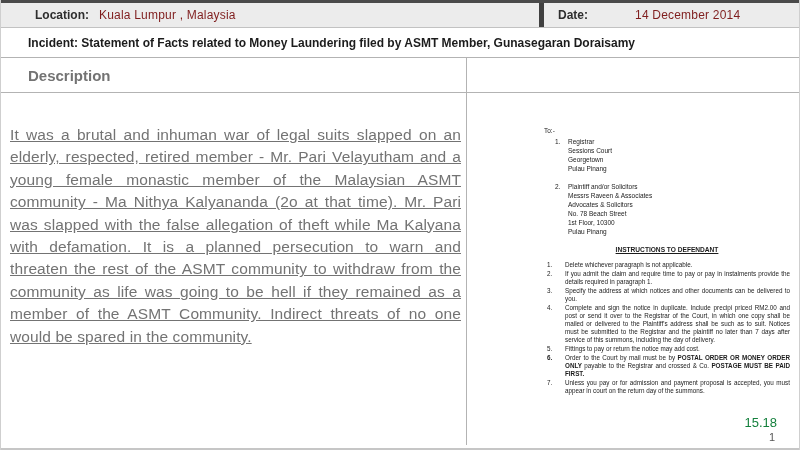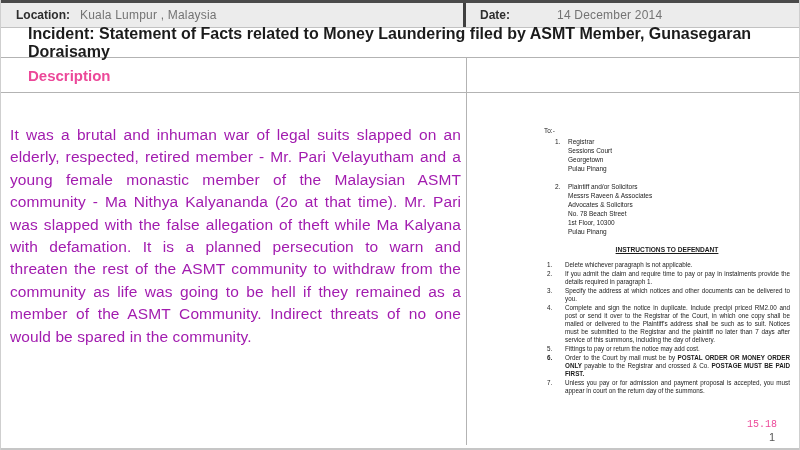--- a/index.html
+++ b/index.html
@@ -16,45 +16,45 @@
     overflow:hidden;
   }
   .top-strip { height:3px; background:#4a4a4a; }
 
   .meta-bar {
     display:flex; height:25px; background:#ececec;
     border-bottom:1px solid #c2c2c2;
     font-size:12px;
   }
   .meta-cell { display:flex; align-items:center; }
-  .location-cell { width:465px; padding-left:15px; border-right:3px solid #404040; }
+  .location-cell { width:543px; padding-left:34px; border-right:5px solid #404040; }
   .date-cell { flex:1; padding-left:14px;gap:37px; }
   .meta-label { font-weight:bold; color:#2e2e2e; margin-right:10px; }
-  .meta-value { color:#737373; letter-spacing:0.2px; }
+  .meta-value { color:#7f1d1d; letter-spacing:0.2px; }
 
   .title-row {
     height:30px; display:flex; align-items:center;
     padding-left:27px; border-bottom:1px solid #b3b3b3;
     background:#fff;
   }
-  .title-row span { font-weight:bold; font-size:16px; color:#1c1c1c; }
+  .title-row span { font-weight:bold; font-size:12px; color:#1c1c1c; }
 
   .header-row { height:35px; display:flex; border-bottom:1px solid #b3b3b3; }
   .header-cell {
     display:flex; align-items:center; padding-left:27px;
-    font-weight:bold; font-size:15px; color:#ec4899;
+    font-weight:bold; font-size:15px; color:#737373;
   }
   .col-left { width:466px; border-right:1px solid #b3b3b3; }
   .col-right { flex:1; }
 
   .content-row { display:flex; height:352px; }
   .content-desc { padding:31px 5px 0 9px; }
   .desc-text {
-    font-size:15.5px; line-height:22.4px; color:#a21caf;
-    text-align:justify; letter-spacing:0.1px;
+    font-size:15.5px; line-height:22.4px; color:#737373;
+    text-align:justify; letter-spacing:0.1px;text-decoration:underline;
   }
 
   .content-photos { position:relative; }
   .legal-doc {
     position:absolute; left:77px; top:33px; width:246px;
     color:#1b1b1b;
   }
   .doc-to { font-size:6.5px; line-height:9px; margin-bottom:2px; }
   .addr-item { display:flex; margin-bottom:9px; }
   .addr-num { width:9px; margin-left:11px; margin-right:4px; font-size:6.5px; line-height:9px; }
@@ -63,21 +63,21 @@
     text-align:center; font-weight:bold; text-decoration:underline;
     font-size:6.6px; margin:10px 0 8px 0;
   }
   .ins-item { display:flex; margin-bottom:1px; }
   .ins-num { width:8px; margin-left:3px; margin-right:10px; font-size:6.3px; line-height:8px; flex:none; }
   .ins-text { flex:1; font-size:6.3px; line-height:8px; text-align:justify; }
   .b { font-weight:bold; }
 
   .section-number {
     position:absolute; right:22px; bottom:15px;
-    font-size:10px; color:#ec4899;font-family:Liberation Mono, monospace;
+    font-size:13px; color:#15803d;
   }
   .page-number {
     position:absolute; right:24px; bottom:2px;
     font-size:11px; color:#565656;
   }
   .bottom-line { position:absolute; left:0; right:0; bottom:0; height:2px; background:#c6c6c6; }
 </style>
 </head>
 <body>
 

